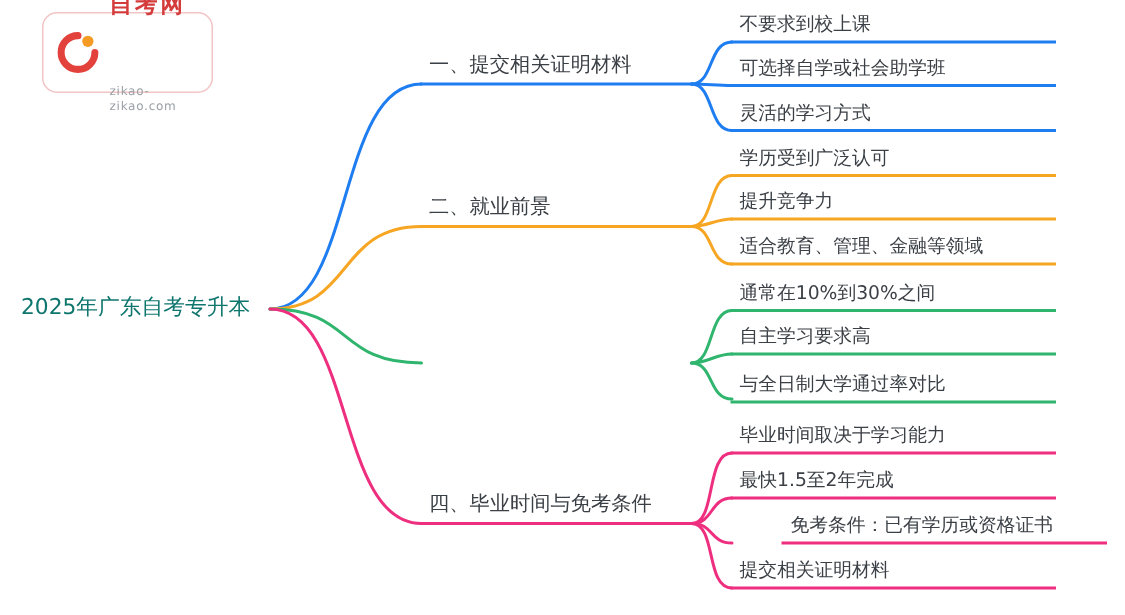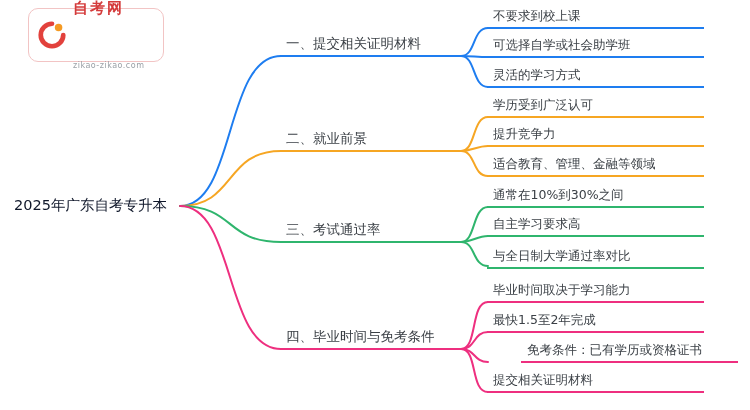--- a/index.html
+++ b/index.html
@@ -7,28 +7,28 @@
   body { font-family:"DejaVu Sans","Liberation Sans",sans-serif; }
   .stage { position:relative; width:750px; height:410px; background:#fff; overflow:hidden; }
   .links { position:absolute; left:0; top:0; width:750px; height:410px; }
   .links path { fill:none; stroke-width:2; stroke-linecap:round; }
 
   .node { position:absolute; white-space:nowrap; color:#3b4046;
           border-bottom:2px solid #0c4a6e; }
   .branch { font-size:13.5px; line-height:18px; padding:0 4px 3px 6px; width:182px; }
   .child  { font-size:12.5px; line-height:16px; padding:0 4px 3px 6px; width:217px; }
   .root   { position:absolute; left:14px; top:195px; font-size:14.5px; line-height:20px;
-            color:#0f172a; white-space:nowrap; border:none;text-align:right; }
+            color:#0f766e; white-space:nowrap; border:none;text-align:right; }
 
   .c0 { border-bottom-color: var(--c0); }
   .c1 { border-bottom-color: var(--c1); }
   .c2 { border-bottom-color: var(--c2); }
   .c3 { border-bottom-color: var(--c3); }
 
-  .logo { position:absolute; left:28px; top:8px; width:136px; height:54px;
+  .logo { position:absolute; left:28px; top:8px; width:114px; height:54px;
           border:1px solid #f2c4c4; border-radius:10px; display:flex;
           align-items:center; gap:6px; padding:4px 8px; background:#fff; cursor:pointer; }
   .logo-icon { flex:0 0 auto; width:30px; height:30px; }
   .logo-name { font-size:15px; font-weight:bold; color:#d43b3b; letter-spacing:2px; line-height:18px; }
   .logo-domain { font-size:8px; color:#9aa0a6; line-height:10px; letter-spacing:0.5px;margin-top:44px; }
 </style>
 </head>
 <body>
 
 <div class="stage">
@@ -68,21 +68,20 @@
     <span class="logo-text">
       <div class="logo-name">自考网</div>
       <div class="logo-domain">zikao-zikao.com</div>
     </span>
   </div>
 
   <div class="root">2025年广东自考专升本</div>
 
   <div class="node branch c0" style="left:280px; top:34px;">一、提交相关证明材料</div>
   <div class="node branch c1" style="left:280px; top:129px;">二、就业前景</div>
-  <div class="node branch c2" style="left:280px; top:220px;">三、考试通过率</div>
   <div class="node branch c3" style="left:280px; top:327px;">四、毕业时间与免考条件</div>
 
   <div class="node child c0" style="left:487px; top:8px;">不要求到校上课</div>
   <div class="node child c0" style="left:487px; top:37px;">可选择自学或社会助学班</div>
   <div class="node child c0" style="left:487px; top:67px;">灵活的学习方式</div>
 
   <div class="node child c1" style="left:487px; top:97px;">学历受到广泛认可</div>
   <div class="node child c1" style="left:487px; top:126px;">提升竞争力</div>
   <div class="node child c1" style="left:487px; top:156px;">适合教育、管理、金融等领域</div>
 

